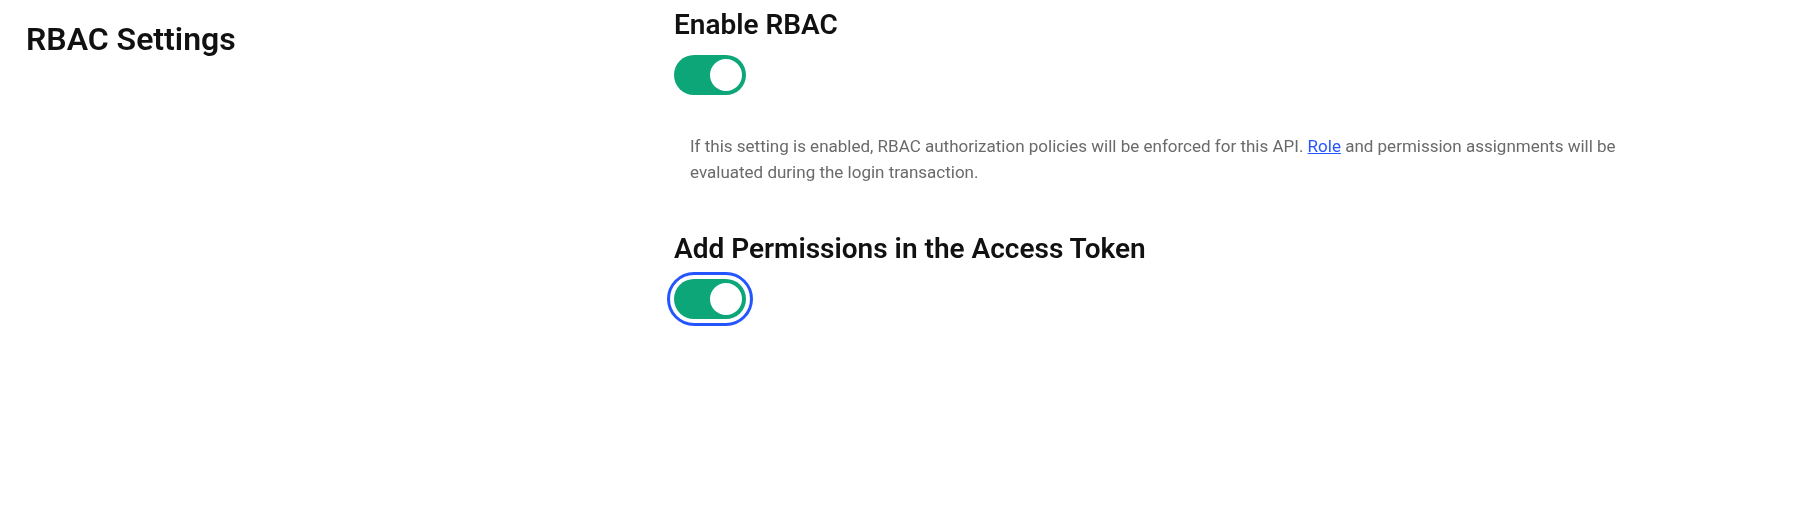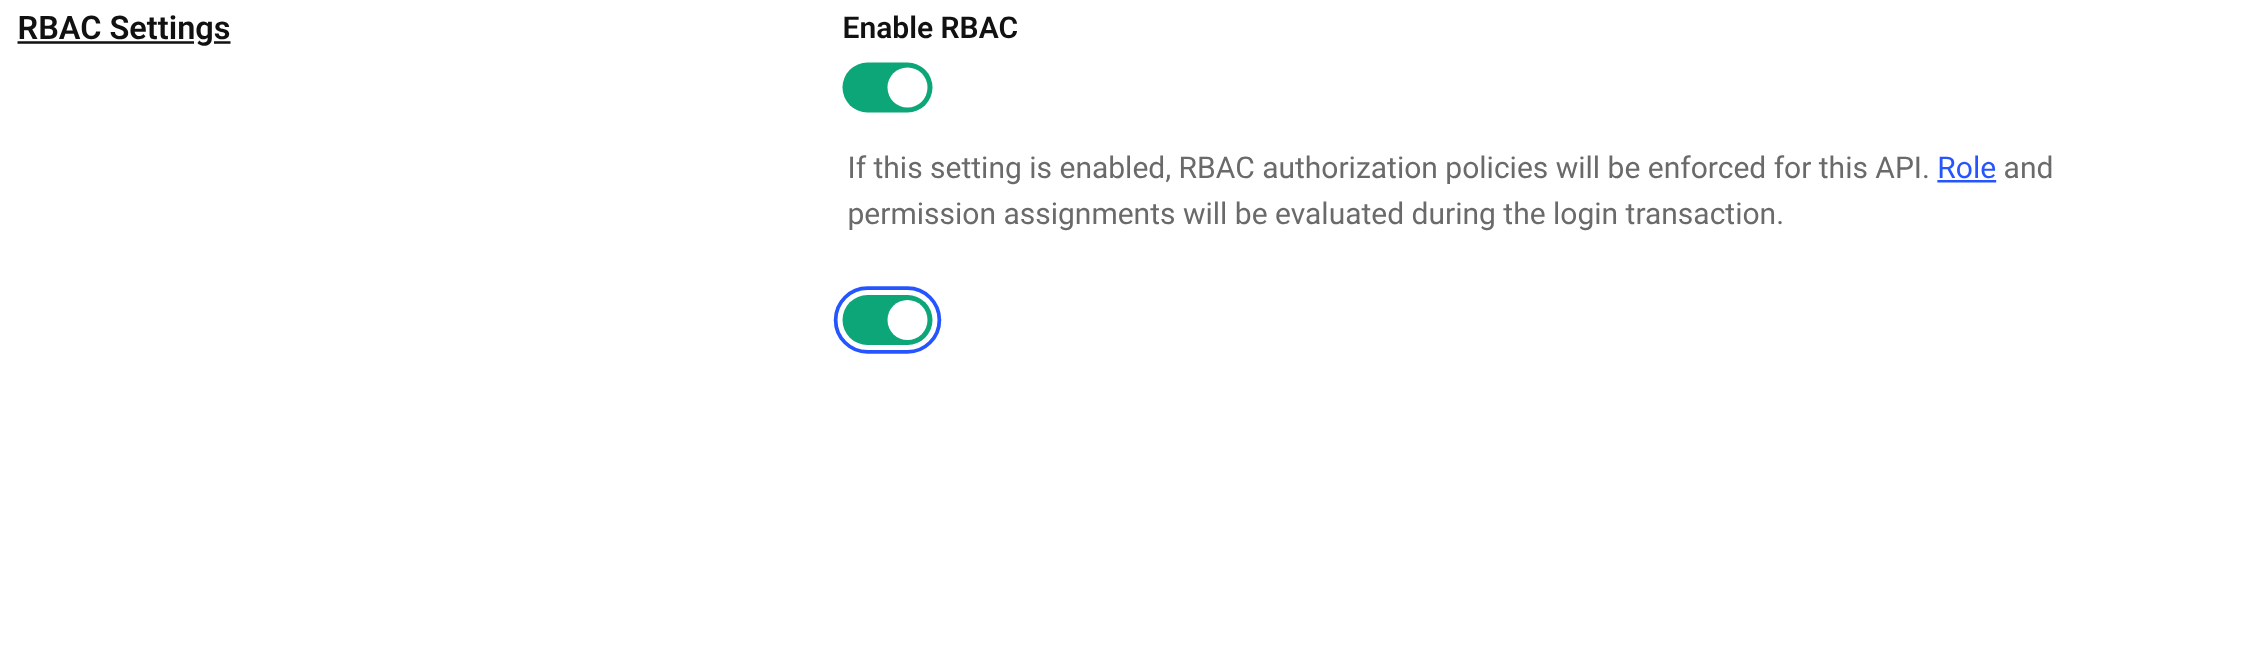--- a/index.html
+++ b/index.html
@@ -19,31 +19,30 @@
     .left-col {
       width: 660px;
       flex: 0 0 660px;
       padding-top: 0;
     }
     .right-col {
       flex: 1 1 auto;
       padding-right: 120px;
     }
     .section-title {
-      font-size: 26px;
+      font-size: 32px;
       font-weight: 600;
       color: #111;
-      margin: 0;
-      text-decoration: underline;
+      margin: 12px;
     }
     .setting-block {
       margin-bottom: 46px;
     }
     .setting-label {
-      font-size: 24px;
+      font-size: 28px;
       font-weight: 600;
       color: #111;
       margin: 0 0 14px 0;
     }
     .toggle {
       position: relative;
       display: inline-block;
       width: 72px;
       height: 40px;
       border-radius: 20px;
@@ -64,24 +63,24 @@
       content: "";
       position: absolute;
       top: -7px;
       left: -7px;
       right: -7px;
       bottom: -7px;
       border: 3px solid #2555ff;
       border-radius: 28px;
     }
     .description {
-      font-size: 24px;
+      font-size: 17px;
       line-height: 1.55;
       color: #6a6a6a;
-      margin: 4px;
+      margin: 16px;
       max-width: 1020px;
     }
     .description a {
       color: #2555ff;
       text-decoration: underline;
     }
   </style>
 </head>
 <body>
 
@@ -94,18 +93,19 @@
       <p class="setting-label">Enable RBAC</p>
       <div class="toggle" role="switch" aria-checked="true">
         <div class="knob"></div>
       </div>
       <p class="description">
         <span>If this setting is enabled, RBAC authorization policies will be enforced for this API. </span><a href="#">Role</a><span> and permission assignments will be evaluated during the login transaction.</span>
       </p>
     </div>
 
     <div class="setting-block">
+      <p class="setting-label">Add Permissions in the Access Token</p>
       <div class="toggle focused" role="switch" aria-checked="true">
         <div class="knob"></div>
       </div>
     </div>
   </div>
 </div>
 
 </body></html>

